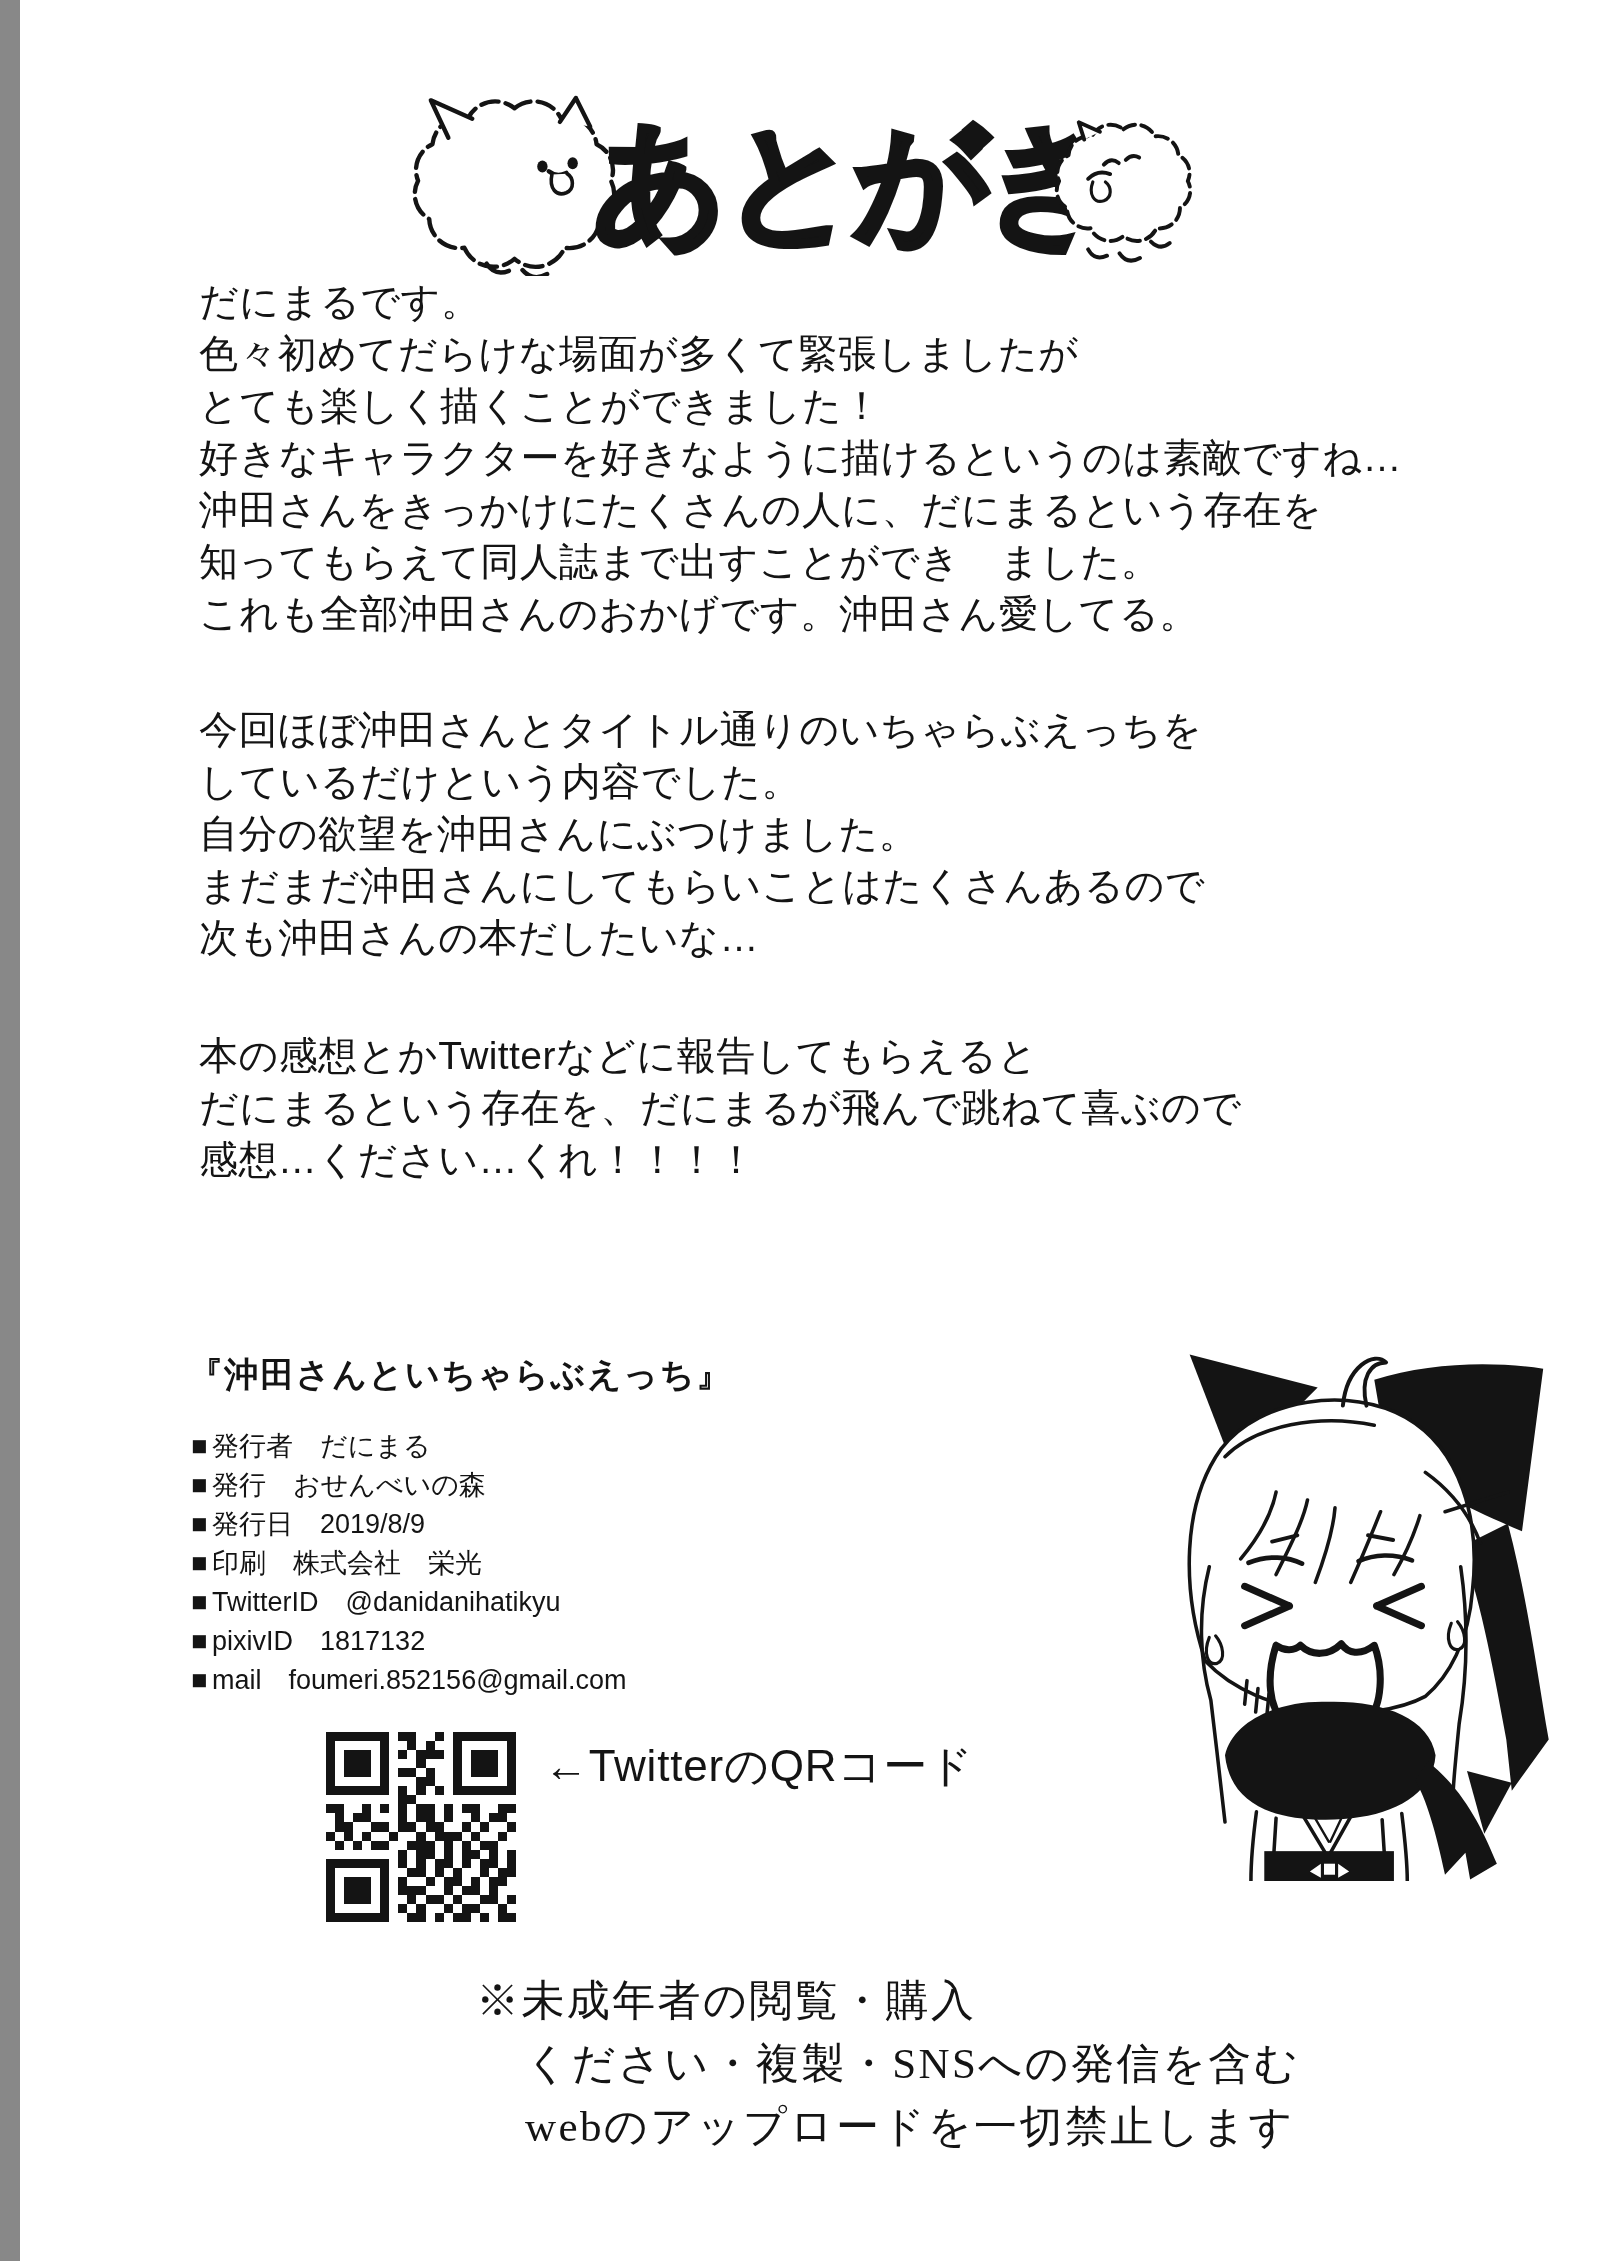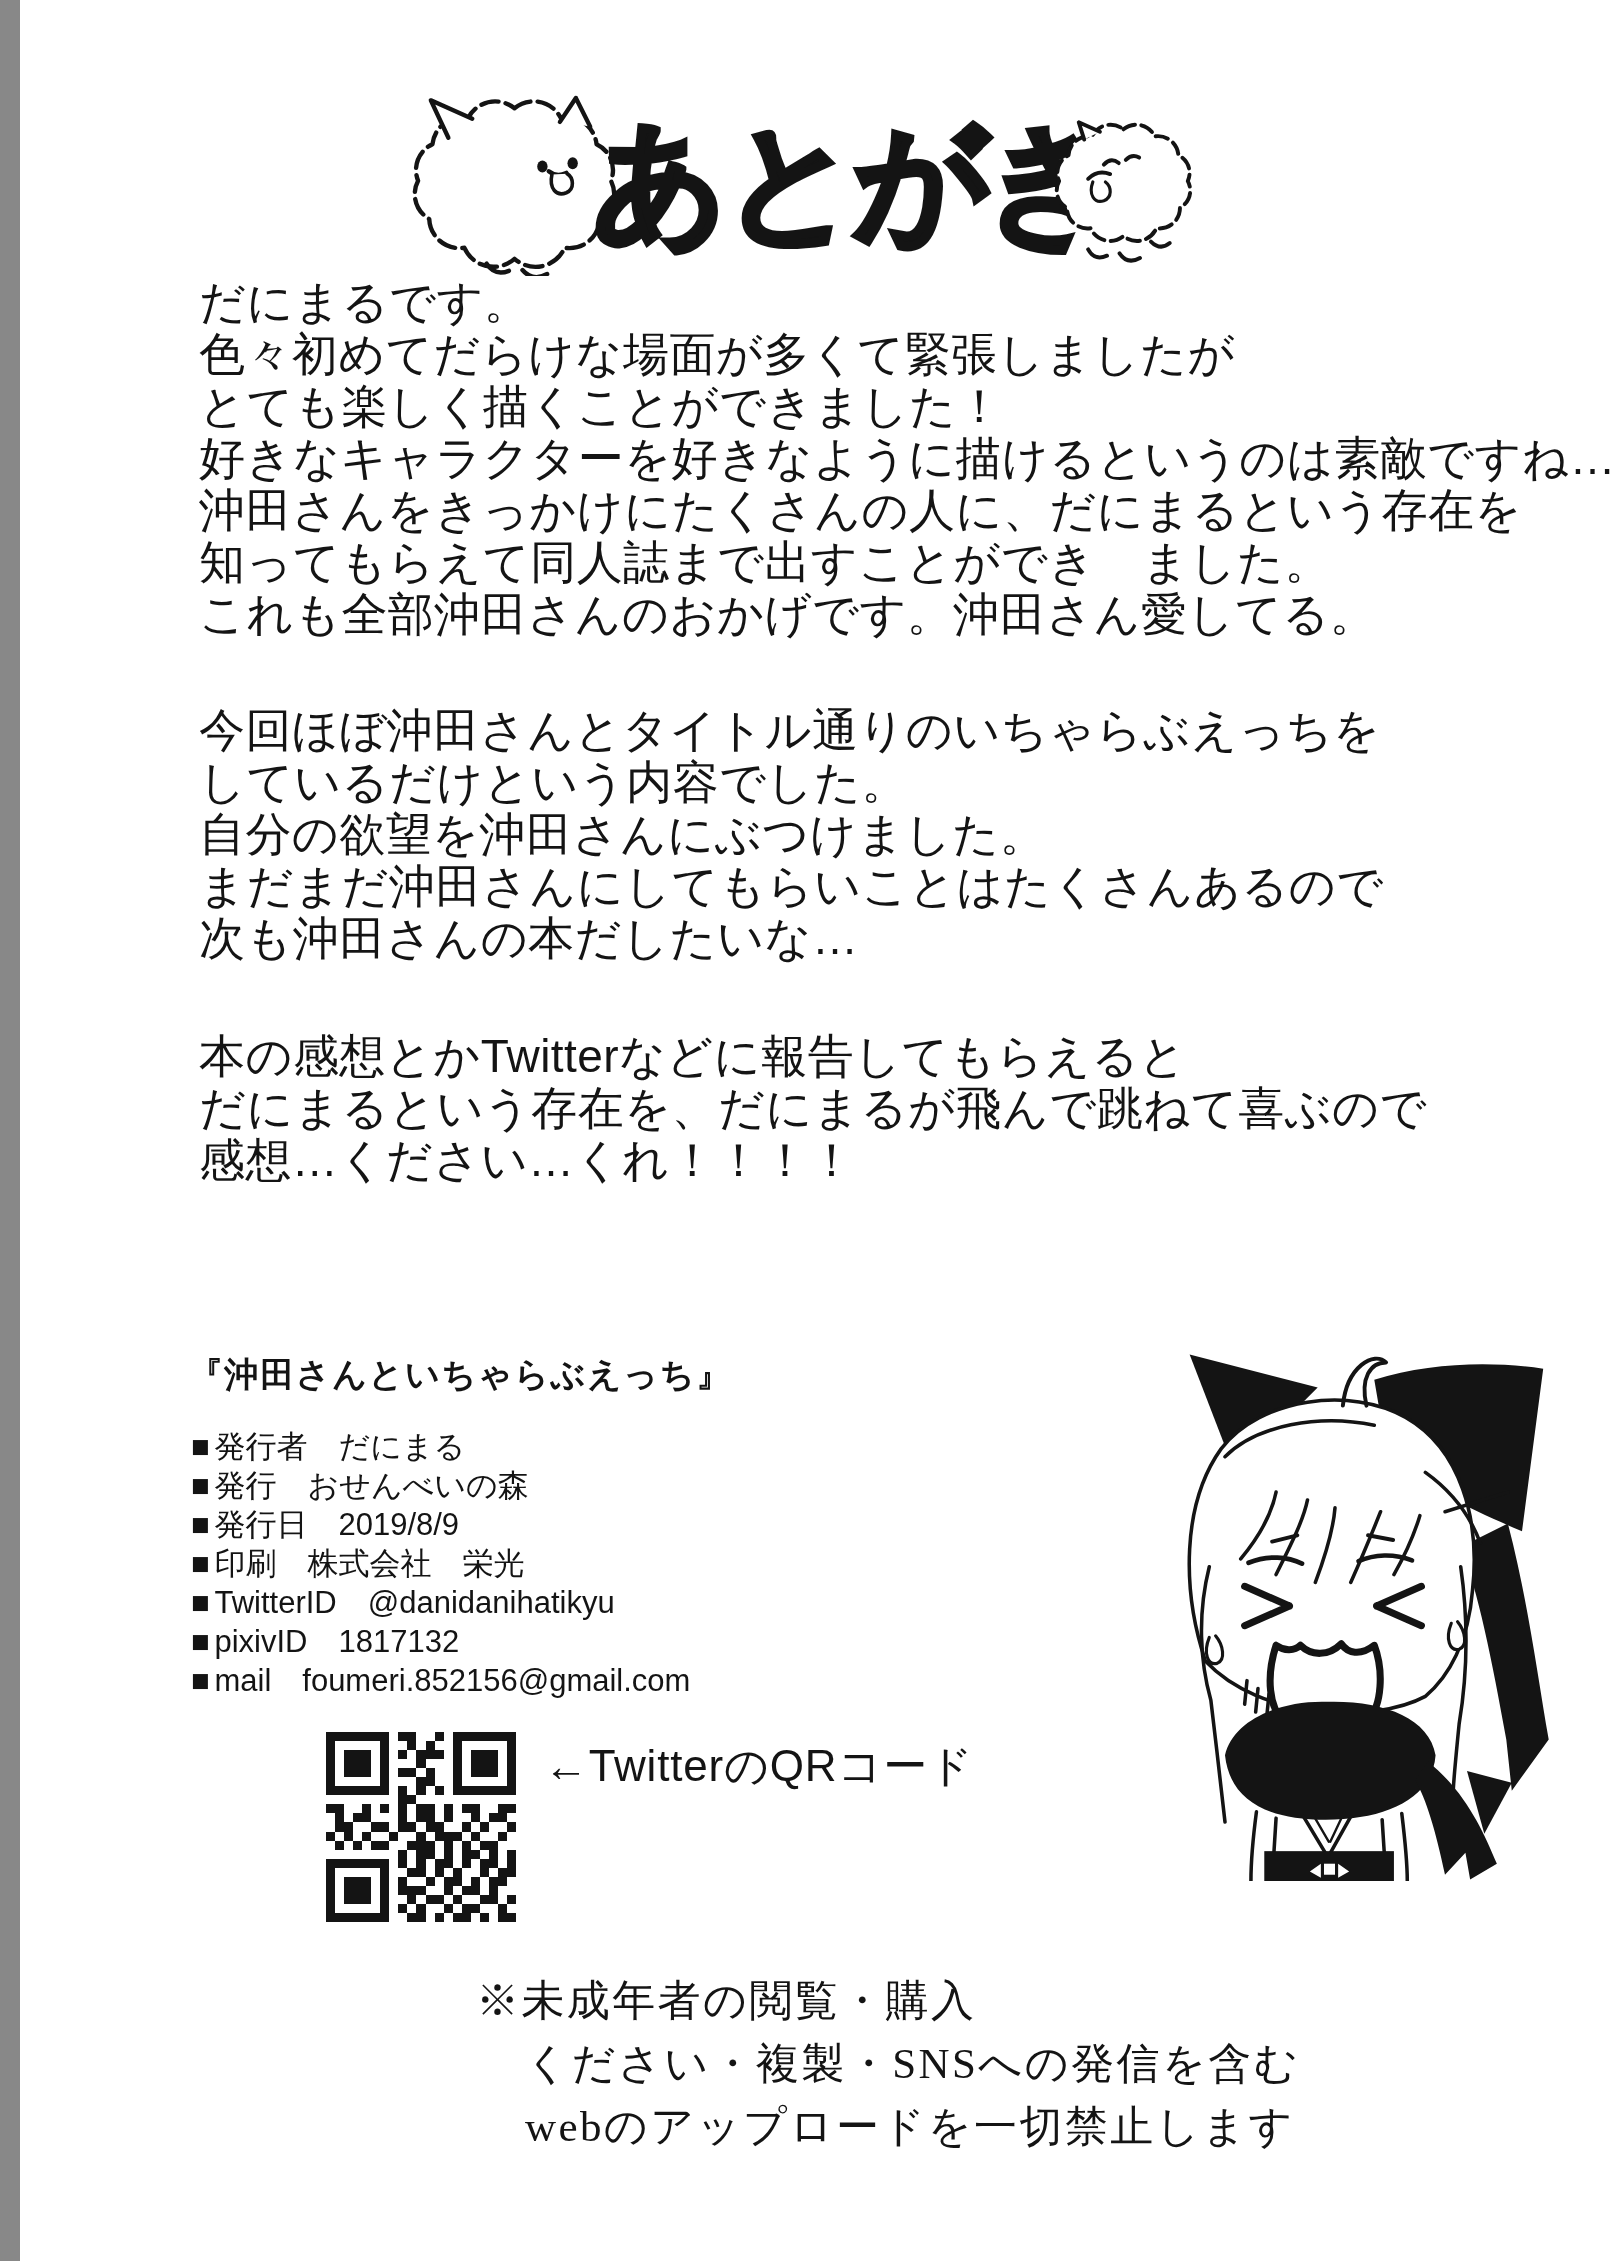--- a/index.html
+++ b/index.html
@@ -24,41 +24,41 @@
     letter-spacing:-4.7px;
     -webkit-text-stroke:5.5px #141414;
     white-space:nowrap;
   }
   .dog-left{position:absolute;left:371px;top:88px;}
   .dog-right{position:absolute;left:1021px;top:116px;}
 
   
   .afterword{
     position:absolute;left:179px;top:276px;width:1303px;
-    font-size:46px;line-height:52px;
+    font-size:39px;line-height:52px;
     letter-spacing:0.4px;
   }
   .afterword p{margin:0;}
   .afterword .p-gap1{height:64px;}
   .afterword .p-gap2{height:66px;}
   .line{white-space:pre;}
 
   
   .book-title{
     position:absolute;left:169px;top:1352px;
     font-family:Liberation Sans, sans-serif;
     font-size:34px;letter-spacing:1.6px;
     font-weight:600;
     white-space:nowrap;
   }
 
   
   .colophon{
     position:absolute;left:171px;top:1427px;
-    font-size:31px;line-height:39px;
+    font-size:27px;line-height:39px;
   }
   .colophon-row{white-space:pre;}
   .colophon-row .bullet{letter-spacing:4.7px;}
 
   
   .qr{
     position:absolute;left:306px;top:1732px;
     width:190px;height:190px;
     display:grid;
     grid-template-columns:repeat(21,1fr);

